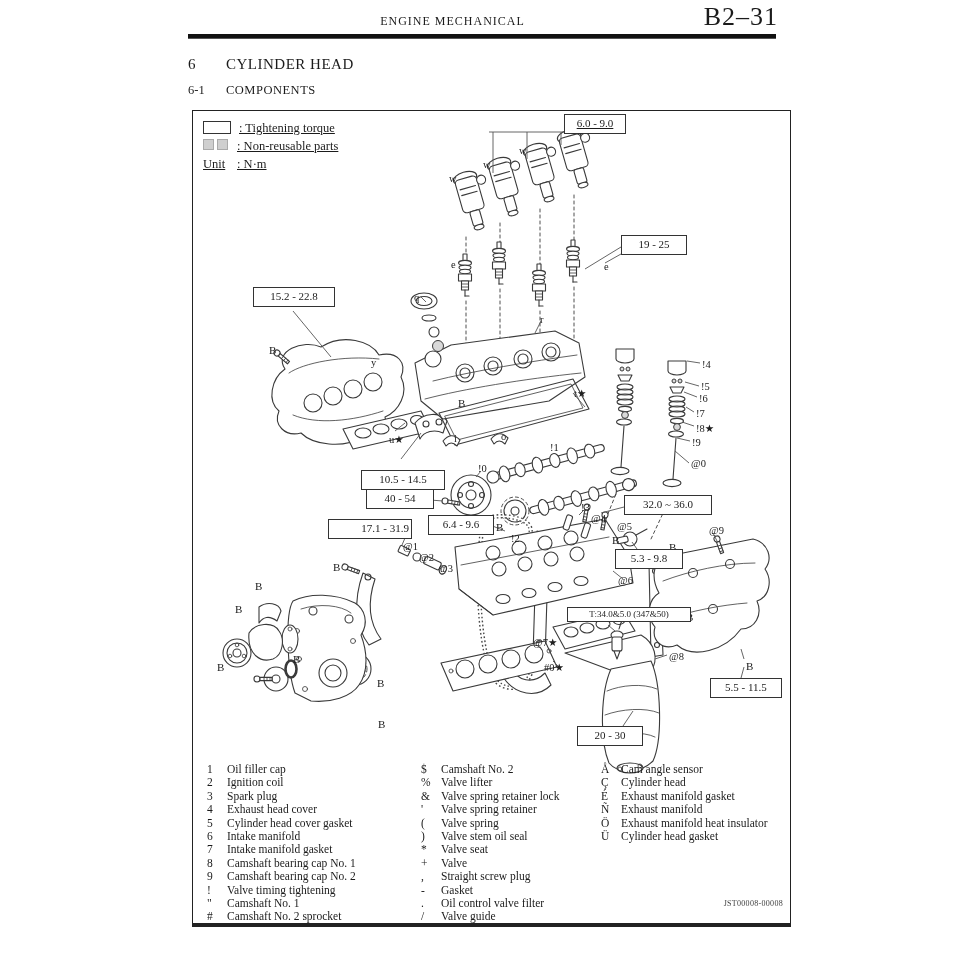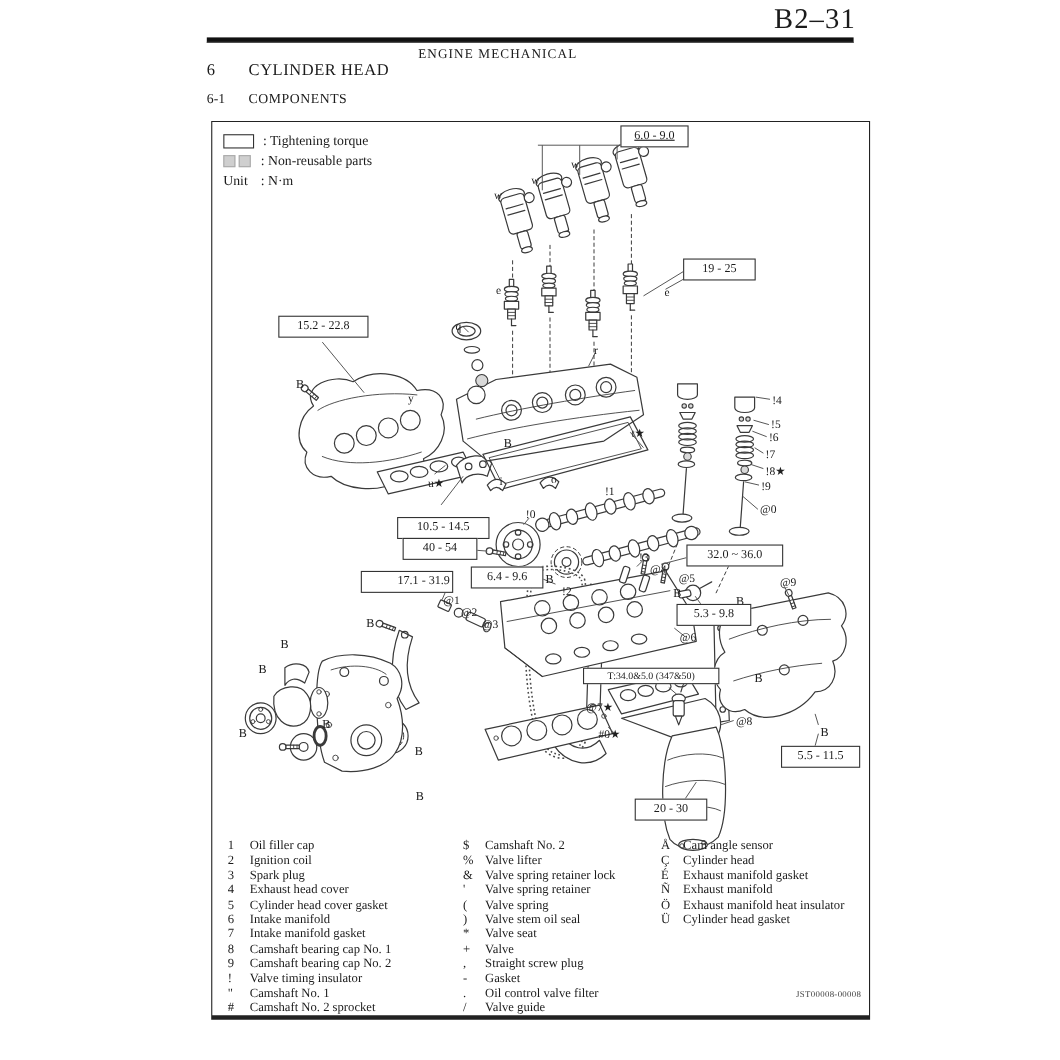--- a/index.html
+++ b/index.html
@@ -1,27 +1,27 @@
 <!DOCTYPE html>
 <html><head>
 <meta charset="utf-8">
 <style>
   html,body{margin:0;padding:0;background:#fff;}
   body{width:964px;height:964px;position:relative;font-family:"Liberation Serif","DejaVu Serif",serif;color:#1b1b1b;}
-  .hdr-title{position:absolute;left:0;width:905px;top:14px;text-align:center;font-size:12px;letter-spacing:1px;margin-top:28px;}
+  .hdr-title{position:absolute;left:0;width:905px;top:14px;text-align:center;font-size:12px;letter-spacing:1px;}
   .hdr-page{position:absolute;right:186px;top:2px;font-size:26px;letter-spacing:1px;margin-left:32px;}
   .hdr-rule{position:absolute;left:188px;top:34px;width:588px;height:4px;background:#111;border-bottom:1px solid #555;}
   .sec-row{position:absolute;left:188px;display:flex;}
   .sec-num{width:38px;font-size:15px;}
   .sec-ttl{font-size:15px;letter-spacing:.5px;}
   .sub-num{width:38px;font-size:12.5px;}
   .sub-ttl{font-size:12.5px;letter-spacing:.5px;}
   .main-box{position:absolute;left:192px;top:110px;width:597px;height:812px;border:1.5px solid #222;border-bottom-width:4px;background:#fff;}
   .legend{position:absolute;left:10px;top:10px;font-size:12.5px;}
-  .legend-row{display:flex;align-items:center;margin-bottom:3px;}
+  .legend-row{display:flex;align-items:flex-start;margin-bottom:3px;text-decoration:underline;}
   .tq-icon{width:26px;height:11px;border:1.6px solid #333;margin-right:8px;}
   .nr-icon{display:flex;gap:3px;margin-right:8px;width:26px;}
   .nr-icon span{width:9px;height:9px;background:#cfcfcf;border:1px solid #aaa;display:block;}
   .unit-word{width:34px;display:inline-block;}
   .diagram-svg{position:absolute;left:0;top:0;width:597px;height:812px;}
   .torque-box{position:absolute;border:1.2px solid #333;background:#fff;font-size:11px;text-align:center;padding:2px 2px;line-height:1.25;white-space:nowrap;z-index:3;}
   .torque-box.sm{font-size:9px;padding:1px 2px;}
   .part-label{position:absolute;font-size:10.5px;color:#202020;z-index:2;white-space:nowrap;}
   .bolt-label{position:absolute;font-size:11px;color:#202020;z-index:2;}
   .note-block{position:absolute;left:463px;top:352px;width:118px;font-size:8.6px;line-height:1.18;color:#222;z-index:2;}
@@ -420,21 +420,21 @@
   <div>
       <div class="torque-box" style="position: absolute; left: 371px; top: 3px; width: 56px; text-decoration: underline;">6.0 - 9.0</div>
       <div class="torque-box" style="position: absolute; left: 428px; top: 124px; width: 60px;">19 - 25</div>
       <div class="torque-box" style="position: absolute; left: 60px; top: 176px; width: 76px;">15.2 - 22.8</div>
       <div class="torque-box" style="position: absolute; left: 168px; top: 359px; width: 78px;">10.5 - 14.5</div>
       <div class="torque-box" style="position: absolute; left: 173px; top: 378px; width: 62px;">40 - 54</div>
       <div class="torque-box" style="position: absolute; left: 135px; top: 408px; width: 78px; text-align: right;">17.1 - 31.9</div>
       <div class="torque-box" style="position: absolute; left: 235px; top: 404px; width: 60px;">6.4 - 9.6</div>
       <div class="torque-box" style="position: absolute; left: 431px; top: 384px; width: 82px;">32.0 ~ 36.0</div>
       <div class="torque-box" style="position: absolute; left: 422px; top: 438px; width: 62px;">5.3 - 9.8</div>
-      <div class="torque-box sm" style="position: absolute; left: 337px; top: 496px; width: 118px; text-align: center;">T:34.0&amp;5.0 (347&amp;50)</div>
+      <div class="torque-box sm" style="position: absolute; left: 374px; top: 496px; width: 118px; text-align: center;">T:34.0&amp;5.0 (347&amp;50)</div>
       <div class="torque-box" style="position: absolute; left: 517px; top: 567px; width: 66px;">5.5 - 11.5</div>
       <div class="torque-box" style="position: absolute; left: 384px; top: 615px; width: 60px;">20 - 30</div>
     </div>
 
   <div>
       <div class="part-label" style="position: absolute; left: 221px; top: 181px;">q</div>
       <div class="part-label" style="position: absolute; left: 256px; top: 62px;">w</div>
       <div class="part-label" style="position: absolute; left: 290px; top: 48px;">w</div>
       <div class="part-label" style="position: absolute; left: 326px; top: 34px;">w</div>
       <div class="part-label" style="position: absolute; left: 258px; top: 148px;">e</div>
@@ -519,21 +519,21 @@
         <div class="prow">
           <span class="sym">8</span>
           <span class="nm">Camshaft bearing cap No. 1</span>
         </div>
         <div class="prow">
           <span class="sym">9</span>
           <span class="nm">Camshaft bearing cap No. 2</span>
         </div>
         <div class="prow">
           <span class="sym">!</span>
-          <span class="nm">Valve timing insulator</span>
+          <span class="nm">Valve timing tightening</span>
         </div>
         <div class="prow">
           <span class="sym">"</span>
           <span class="nm">Camshaft No. 1</span>
         </div>
         <div class="prow">
           <span class="sym">#</span>
           <span class="nm">Camshaft No. 2 sprocket</span>
         </div>
       </div>

